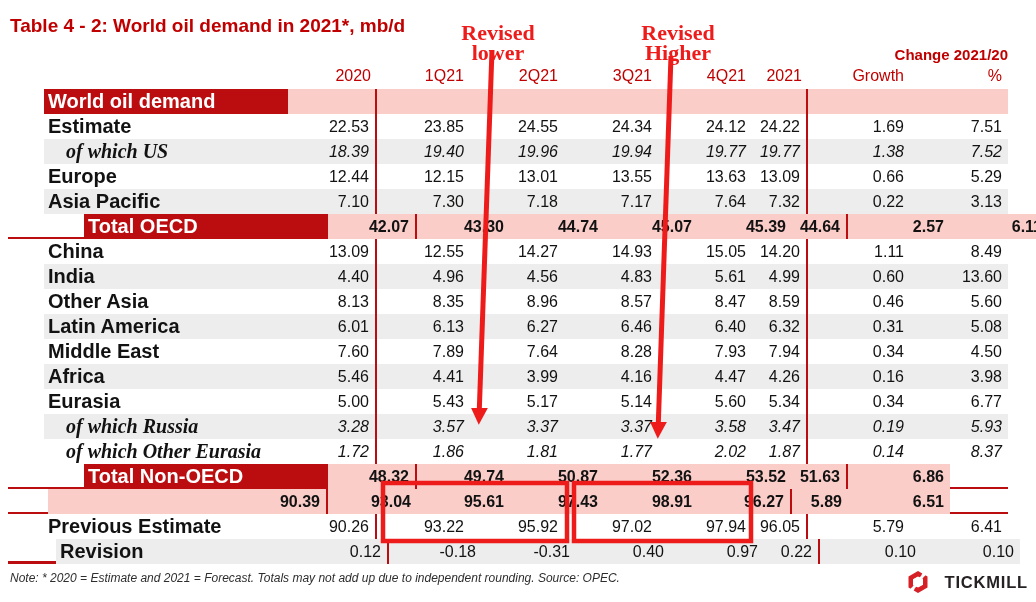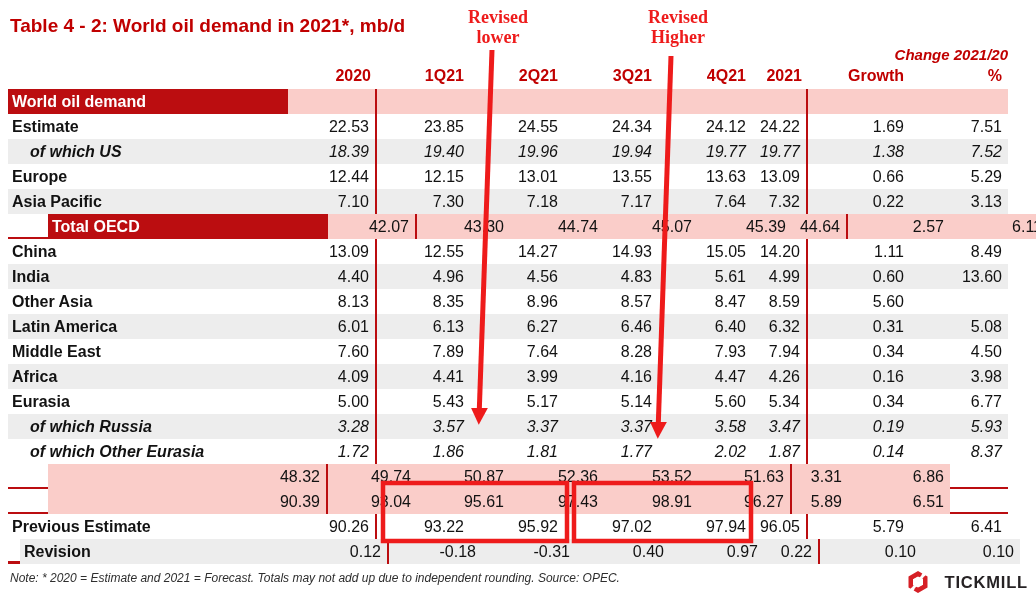--- a/index.html
+++ b/index.html
@@ -13,54 +13,54 @@
   html,body{margin:0;padding:0;background:#fff;}
   .stage{
     position:relative;width:1036px;height:602px;background:#fff;overflow:hidden;
     font-family:"Liberation Sans",sans-serif;color:var(--ink);
   }
   .page-title{
     position:absolute;left:10px;top:15px;font-size:19px;font-weight:bold;
     color:var(--titlered);white-space:nowrap;
   }
   .ann{
-    position:absolute;top:7px;width:110px;text-align:center;color:var(--bright);
-    font-family:"Liberation Serif",serif;font-weight:bold;font-size:18px;line-height:20px;
+    position:absolute;top:23px;width:110px;text-align:center;color:var(--bright);
+    font-family:"Liberation Serif",serif;font-weight:bold;font-size:22px;line-height:20px;
   }
   .ann-lower{left:443px;}
   .ann-higher{left:623px;}
   .change-header{
     position:absolute;top:46px;right:28px;font-size:15px;font-weight:bold;
-    font-style:italic;color:var(--titlered);
+    color:var(--titlered);
   }
   .tbl{position:absolute;left:8px;top:63px;width:1000px;}
   .tr{
     display:grid;height:25px;box-sizing:border-box;
     grid-template-columns:280px 89px 93px 94px 94px 94px 56px 102px 98px;
   }
   .tr.head{height:26px;}
   .th{
-    color:var(--titlered);font-weight:bold;font-size:16px;text-align:right;
+    color:var(--titlered);font-weight:normal;font-size:16px;text-align:right;
     padding-right:6px;line-height:26px;
   }
   .lbl{
-    font-weight:bold;font-size:16px;line-height:25px;padding-left:4px;
-    white-space:nowrap;box-sizing:border-box;
+    font-weight:bold;font-size:20px;line-height:25px;padding-left:4px;
+    white-space:nowrap;box-sizing:border-box;margin-left:36px;
   }
   .td{
     font-size:16px;text-align:right;padding-right:6px;line-height:25px;
     box-sizing:border-box;white-space:nowrap;
   }
   .td.vl{border-right:2px solid var(--band);}
   .tr.alt .lbl,.tr.alt .td,.tr.subalt .lbl,.tr.subalt .td{background:var(--zebra);}
-  .tr.sub .lbl,.tr.subalt .lbl{padding-left:22px;font-style:italic;}
+  .tr.sub .lbl,.tr.subalt .lbl{padding-left:22px;font-style:italic;font-family:Liberation Serif, serif;}
   .tr.sub .td,.tr.subalt .td{font-style:italic;}
   .tr.section .lbl,.tr.total .lbl{background:var(--band);color:#fff;}
   .tr.section .td,.tr.total .td{background:var(--pink);}
-  .tr.total .td{font-weight:normal;}
+  .tr.total .td{font-weight:bold;}
   .tr.hr-thin{border-bottom:2.5px solid var(--band);padding-left:40px;}
   .tr.hr-thick{border-bottom:3px solid var(--band);padding-left:12px;}
   .footnote{
     position:absolute;left:10px;top:571px;font-size:12px;font-style:italic;
     color:#2e2e2e;white-space:nowrap;
   }
   .logo{
     position:absolute;right:8px;top:571px;display:flex;align-items:center;gap:16px;
   }
   .brand{
@@ -190,20 +190,21 @@
         <div class="td">13.60</div>
       </div>
       <div class="tr plain">
         <div class="lbl">Other Asia</div>
         <div class="td vl">8.13</div>
         <div class="td">8.35</div>
         <div class="td">8.96</div>
         <div class="td">8.57</div>
         <div class="td">8.47</div>
         <div class="td vl">8.59</div>
+        <div class="td">0.46</div>
         <div class="td">5.60</div>
       </div>
       <div class="tr alt">
         <div class="lbl">Latin America</div>
         <div class="td vl">6.01</div>
         <div class="td">6.13</div>
         <div class="td">6.27</div>
         <div class="td">6.46</div>
         <div class="td">6.40</div>
         <div class="td vl">6.32</div>
@@ -216,21 +217,21 @@
         <div class="td">7.89</div>
         <div class="td">7.64</div>
         <div class="td">8.28</div>
         <div class="td">7.93</div>
         <div class="td vl">7.94</div>
         <div class="td">0.34</div>
         <div class="td">4.50</div>
       </div>
       <div class="tr alt">
         <div class="lbl">Africa</div>
-        <div class="td vl">4.09</div>
+        <div class="td vl">5.46</div>
         <div class="td">4.41</div>
         <div class="td">3.99</div>
         <div class="td">4.16</div>
         <div class="td">4.47</div>
         <div class="td vl">4.26</div>
         <div class="td">0.16</div>
         <div class="td">3.98</div>
       </div>
       <div class="tr plain">
         <div class="lbl">Eurasia</div>
@@ -259,27 +260,27 @@
         <div class="td vl">1.72</div>
         <div class="td">1.86</div>
         <div class="td">1.81</div>
         <div class="td">1.77</div>
         <div class="td">2.02</div>
         <div class="td vl">1.87</div>
         <div class="td">0.14</div>
         <div class="td">8.37</div>
       </div>
       <div class="tr total hr-thin">
+        <div class="lbl">Total Non-OECD</div>
         <div class="td vl">48.32</div>
         <div class="td">49.74</div>
         <div class="td">50.87</div>
         <div class="td">52.36</div>
         <div class="td">53.52</div>
         <div class="td vl">51.63</div>
-        <div class="td">3.31</div>
         <div class="td">6.86</div>
       </div>
       <div class="tr total hr-thin">
         <div class="td vl">90.39</div>
         <div class="td">93.04</div>
         <div class="td">95.61</div>
         <div class="td">97.43</div>
         <div class="td">98.91</div>
         <div class="td vl">96.27</div>
         <div class="td">5.89</div>

